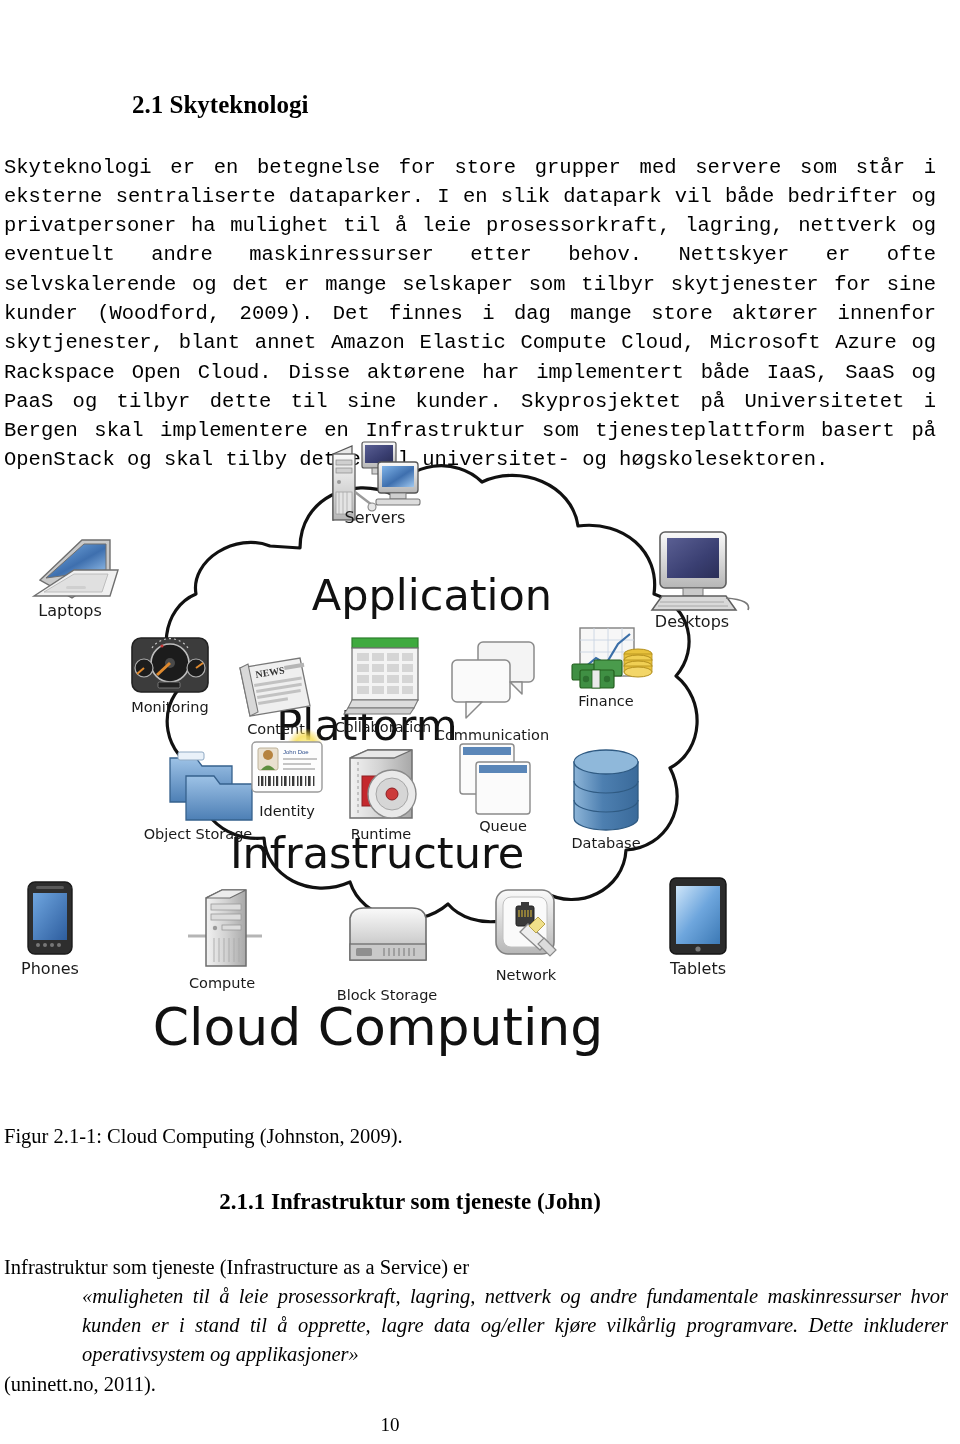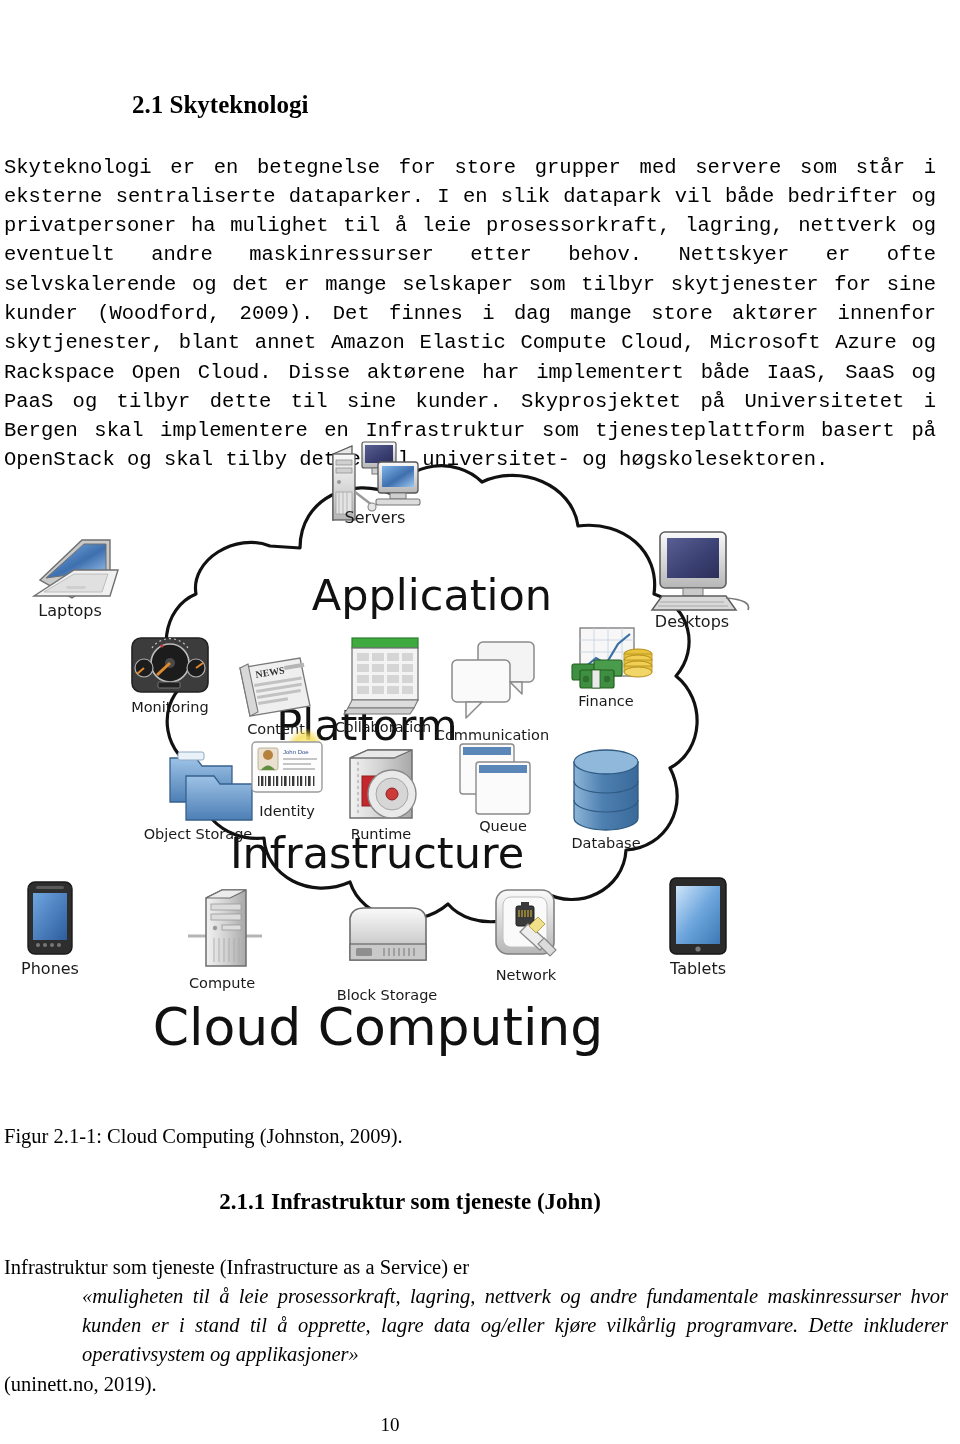--- a/index.html
+++ b/index.html
@@ -515,17 +515,17 @@
       <text x="378" y="625" text-anchor="middle" class="big-label" style="font-size:52px">Cloud Computing</text>
     </svg>
   </div>
 
   <p class="figure-caption">Figur 2.1-1: Cloud Computing (Johnston, 2009).</p>
 
   <h3 class="h3-section">2.1.1 Infrastruktur som tjeneste (John)</h3>
 
   <p class="plain-line" id="iaas-lead">Infrastruktur som tjeneste (Infrastructure as a Service) er</p>
   <p class="quote-block">«muligheten til å leie prosessorkraft, lagring, nettverk og andre fundamentale maskinressurser hvor kunden er i stand til å opprette, lagre data og/eller kjøre vilkårlig programvare. Dette inkluderer operativsystem og applikasjoner»</p>
-  <p class="plain-line" id="iaas-source">(uninett.no, 2019).</p>
+  <p class="plain-line" id="iaas-source">(uninett.no, 2011).</p>
 
   <div class="page-number">10</div>
 
 </div>
 
 </body></html>

